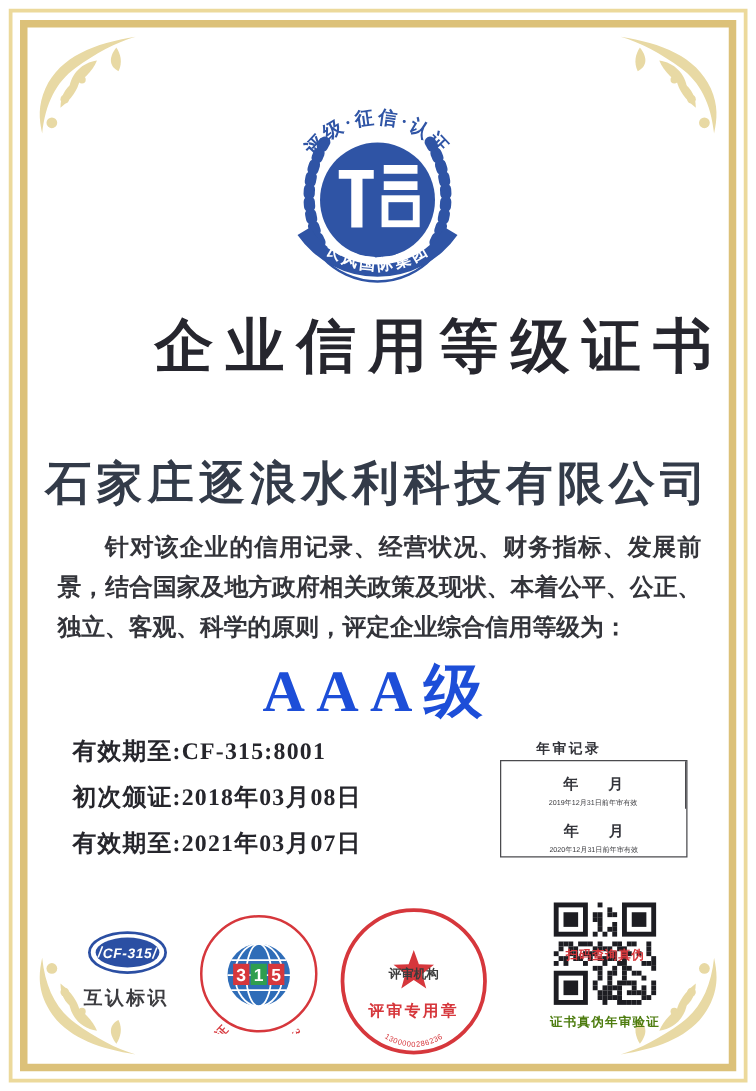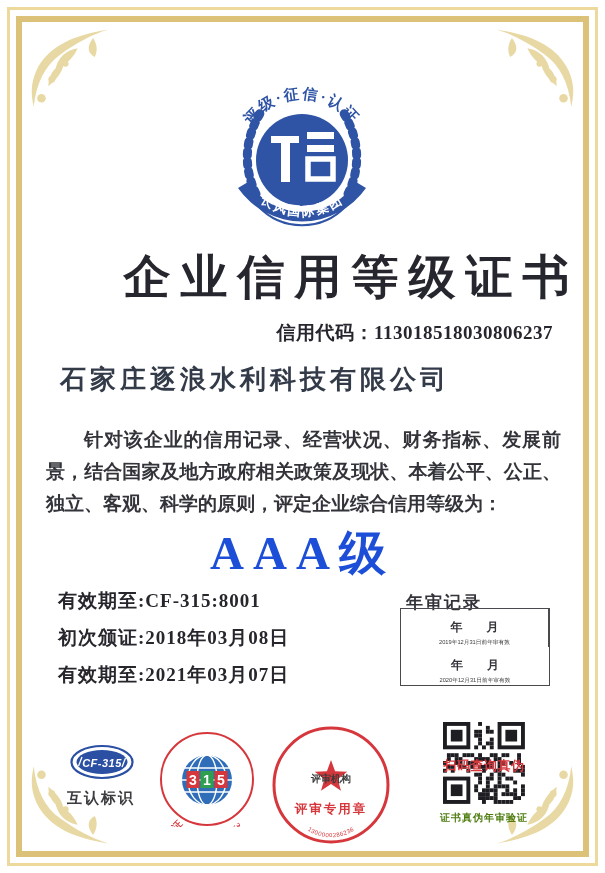--- a/index.html
+++ b/index.html
@@ -23,46 +23,46 @@
     font-family:"Liberation Serif","DejaVu Serif",serif;
     font-size:47px; font-weight:bold; letter-spacing:10px; color:#26262e;
     white-space:nowrap; text-indent:10px;margin-left:44px;
   }
   .credit-code{
     position:absolute; top:320px; right:52px;
     font-family:"Liberation Serif","DejaVu Serif",serif;
     font-size:19px; font-weight:bold; color:#26262e; letter-spacing:0.5px;
   }
   .company{
-    position:absolute; top:362px; left:60px; right:40px;
-    font-size:26px; font-weight:800; letter-spacing:4px; color:#333b49;
+    position:absolute; top:362px; left:36px; right:40px;
+    font-size:37px; font-weight:800; letter-spacing:4px; color:#333b49;
     white-space:nowrap;
   }
   .paragraph{
     position:absolute; top:424px; left:46px; right:44px;
-    font-family:Liberation Sans, sans-serif;
+    font-family:Liberation Mono, monospace;
     font-size:19px; font-weight:600; color:#33343a;
     line-height:1.68; text-indent:2em; text-align:justify;
   }
   .rating{
     position:absolute; top:522px; left:0; width:100%; text-align:center;
     font-family:"Liberation Serif","DejaVu Serif",serif;
     font-size:47px; font-weight:bold; letter-spacing:9px; color:#1d4ed8;
   }
   .details{
     position:absolute; top:588px; left:58px;
     font-family:"Liberation Serif","DejaVu Serif",serif;
     font-size:19px; font-weight:bold; color:#26262c; letter-spacing:1px;
   }
   .details .row{margin-bottom:11px; white-space:nowrap;}
 
   .annual-title{
-    position:absolute; top:591px; left:406px;
-    font-family:"Liberation Serif","DejaVu Serif",serif;
-    font-size:17px; font-weight:bold; color:#33343a; letter-spacing:2px;
+    position:absolute; top:591px; left:429px;
+    font-family:"Liberation Serif","DejaVu Serif",serif;
+    font-size:11px; font-weight:bold; color:#33343a; letter-spacing:2px;
   }
   .annual-box{
     position:absolute; top:608px; left:400px; width:148px; height:76px;
     border:1.5px solid #4a4a4e; display:flex;flex-direction:column;
   }
   .annual-cell{flex:1 1 50%; position:relative;}
   .annual-cell:first-child{border-right:1.5px solid #4a4a4e;}
   .annual-ym{
     position:absolute; bottom:11px; left:0; width:100%; text-align:center;
     font-family:"Liberation Serif","DejaVu Serif",serif;
@@ -79,21 +79,21 @@
     font-family:"Liberation Serif","DejaVu Serif",serif;
     font-size:15px; font-weight:bold; color:#3c3c40; letter-spacing:2px;
   }
   .seal-globe{position:absolute; left:159px; top:731px;}
   .seal-review{position:absolute; left:271px; top:725px;}
 
   .qr-block{position:absolute; left:428px; top:720px; width:112px;}
   .qr-wrap{position:relative; width:86px; height:86px; margin:0 auto;}
   .qr-overlay{
     position:absolute; top:37px; left:0; width:100%; text-align:center;
-    font-size:13px; font-weight:bold; color:#d6373c; letter-spacing:0.5px;
+    font-size:10px; font-weight:bold; color:#d6373c; letter-spacing:0.5px;
     white-space:nowrap;
   }
   .qr-caption{
     margin-top:5px; text-align:center;
     font-family:"Liberation Serif","DejaVu Serif",serif;
     font-size:10px; font-weight:bold; color:#4d7c0f; letter-spacing:1px;
     white-space:nowrap;
   }
 </style>
 </head>
@@ -155,21 +155,20 @@
     </g>
 
     <path d="M26,100 A64 64 0 0 0 134,100 L144,106 A78 78 0 0 1 16,106 Z" fill="#2f54a5"></path>
     <text font-size="13" font-weight="bold" fill="#ffffff" letter-spacing="2" font-family="Liberation Serif,serif">
       <textPath href="#emb-banner-arc" startOffset="50%" text-anchor="middle">长风国际集团</textPath>
     </text>
     <path d="M36,124 A60 60 0 0 0 124,124" fill="none" stroke="#2f54a5" stroke-width="2"></path>
   </svg>
 
   <div class="title">企业信用等级证书</div>
-  <div class="credit-code">信用代码：113018518030806237</div>
   <div class="company">石家庄逐浪水利科技有限公司</div>
   <div class="paragraph">针对该企业的信用记录、经营状况、财务指标、发展前景，结合国家及地方政府相关政策及现状、本着公平、公正、独立、客观、科学的原则，评定企业综合信用等级为：</div>
   <div class="rating">AAA级</div>
 
   <div class="details">
     <div class="row">有效期至:CF-315:8001</div>
     <div class="row">初次颁证:2018年03月08日</div>
     <div class="row">有效期至:2021年03月07日</div>
   </div>
 

